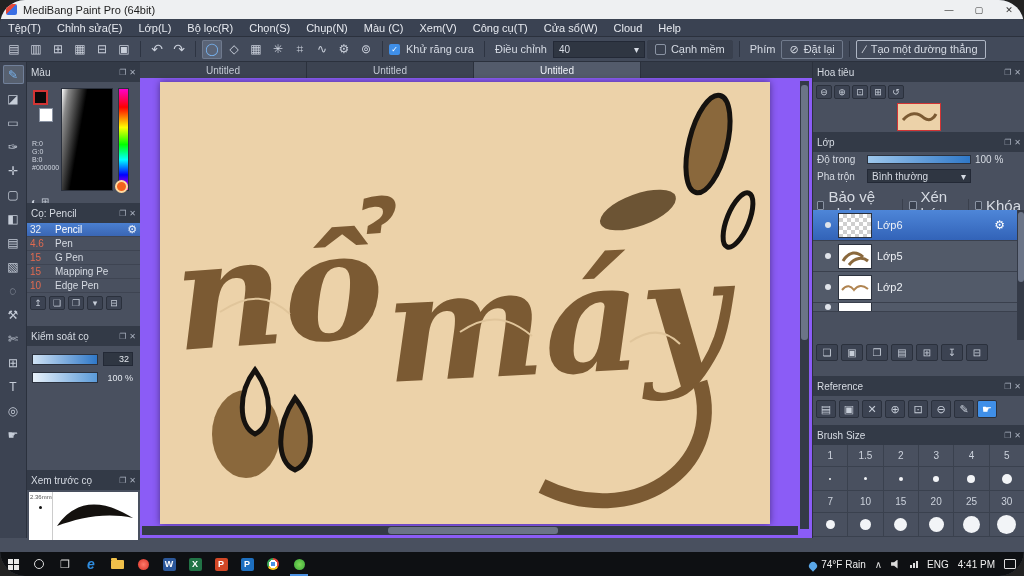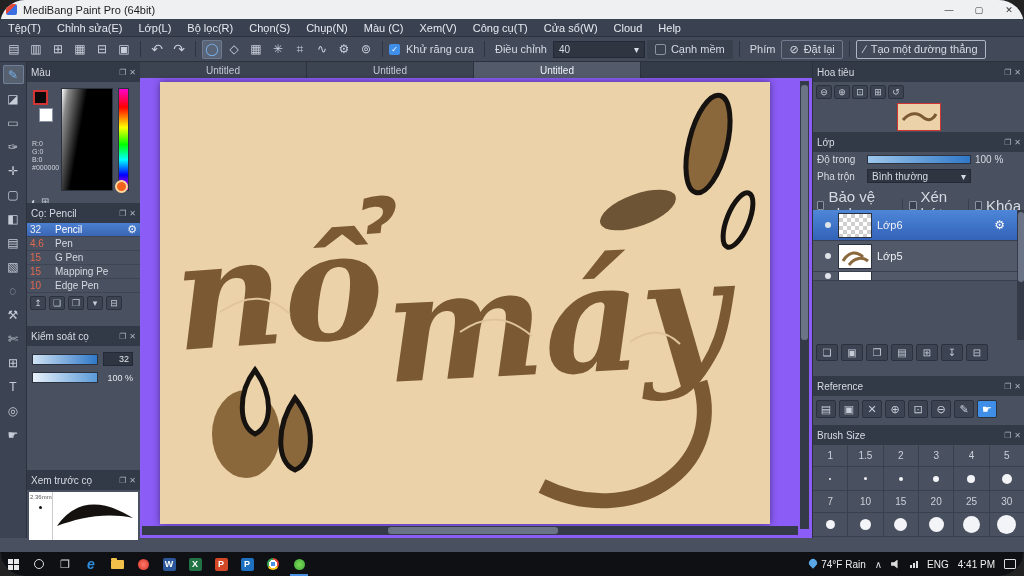--- a/index.html
+++ b/index.html
@@ -136,21 +136,21 @@
   .win-logo{width:11px;height:11px;display:grid;grid-template-columns:1fr 1fr;grid-template-rows:1fr 1fr;gap:1px;}
   .win-logo div{background:#e8e8e8;}
   .search-circle{width:10px;height:10px;border:1.5px solid #ddd;border-radius:50%;}
   .letter-tile{width:13px;height:13px;border-radius:2px;color:#fff;font-size:9px;font-weight:bold;display:flex;align-items:center;justify-content:center;}
   .folder-ico{width:13px;height:9px;background:#f0c04a;border-radius:1px;position:relative;}
   .folder-ico::before{content:"";position:absolute;left:0;top:-2px;width:6px;height:2px;background:#f0c04a;border-radius:1px 1px 0 0;}
   .circle-ico{width:11px;height:11px;border-radius:50%;}
   .chrome-ico{width:12px;height:12px;border-radius:50%;
     background:radial-gradient(circle,#4a90e2 0 2.5px,#fff 2.5px 4px,transparent 4px),conic-gradient(#e3483a 0 120deg,#f7c31d 120deg 240deg,#3aa757 240deg 360deg);}
   .tray{margin-left:auto;display:flex;align-items:center;gap:9px;padding-right:8px;}
-  .tray-weather{display:flex;align-items:flex-start;gap:4px;margin-left:40px;}
+  .tray-weather{display:flex;align-items:flex-end;gap:4px;margin-left:40px;}
   .rain-ico{width:8px;height:8px;border-radius:50% 50% 50% 0;background:#5aa7e8;transform:rotate(-45deg);}
   .speaker-ico{width:10px;height:9px;background:#ddd;clip-path:polygon(0 30%,30% 30%,65% 0,65% 100%,30% 70%,0 70%);}
   .net-bars{display:flex;align-items:flex-end;gap:1px;}
   .net-bars div{width:2px;background:#ddd;}
   .notif-ico{width:12px;height:10px;border:1px solid #ddd;border-radius:1px;}
 </style>
 </head>
 <body>
 
 <div class="screen">
@@ -445,20 +445,29 @@
         </div>
         <div class="layer-row">
           <span class="vis-dot"></span>
           <div class="layer-thumb">
             <svg width="32" height="23" viewBox="0 0 32 23">
                 <path d="M4 16 C 10 6, 18 6, 24 12 M10 20 C 16 12, 24 12, 29 16" stroke="#8a683c" stroke-width="3" fill="none"></path>
               </svg>
           </div>
           <span class="layer-name">Lớp5</span>
         </div>
+        <div class="layer-row">
+          <span class="vis-dot"></span>
+          <div class="layer-thumb">
+            <svg width="32" height="23" viewBox="0 0 32 23">
+                <path d="M3 14 C 8 8, 12 10, 15 14 C 19 9, 24 9, 29 13" stroke="#b08450" stroke-width="2" fill="none"></path>
+              </svg>
+          </div>
+          <span class="layer-name">Lớp2</span>
+        </div>
         <div class="layer-row partial">
           <span class="vis-dot"></span>
           <div class="layer-thumb"></div>
         </div>
       </div>
       <div class="layer-scroll">
           <div class="thumb"></div>
         </div>
       <div class="layer-btns">
         <div class="lp-btn">❏</div>

